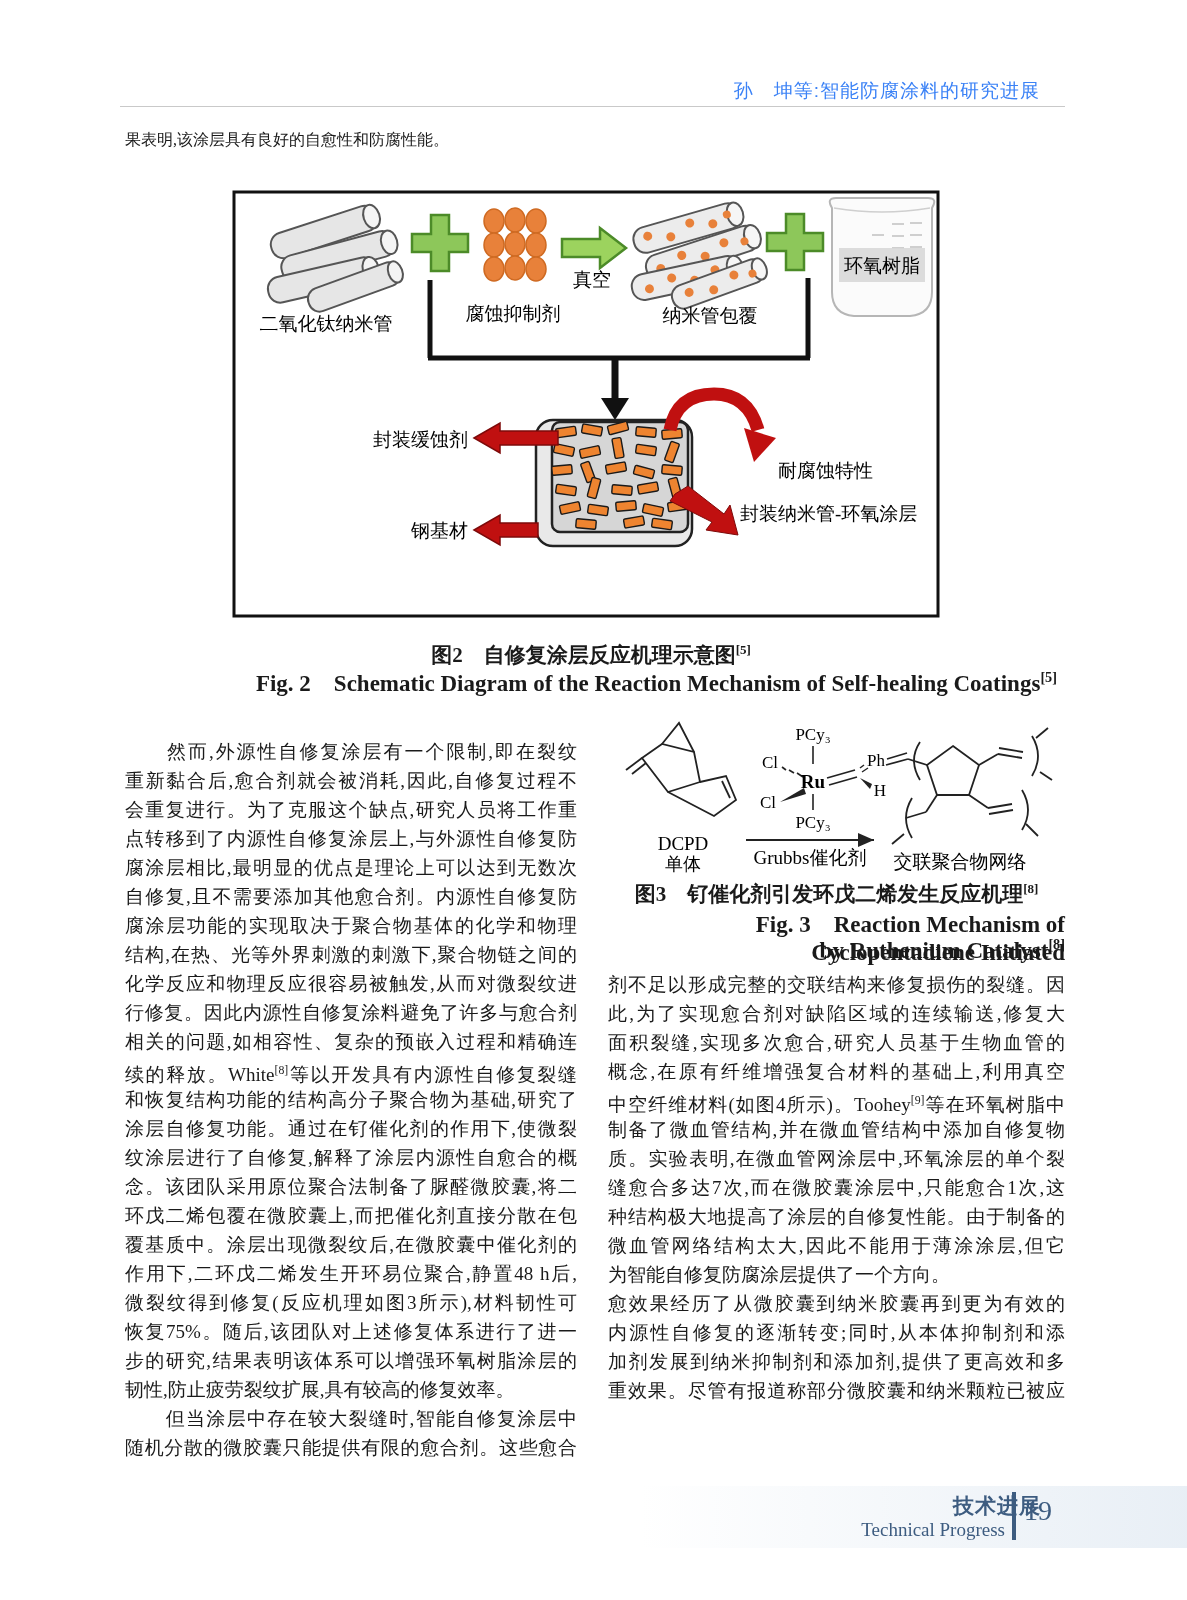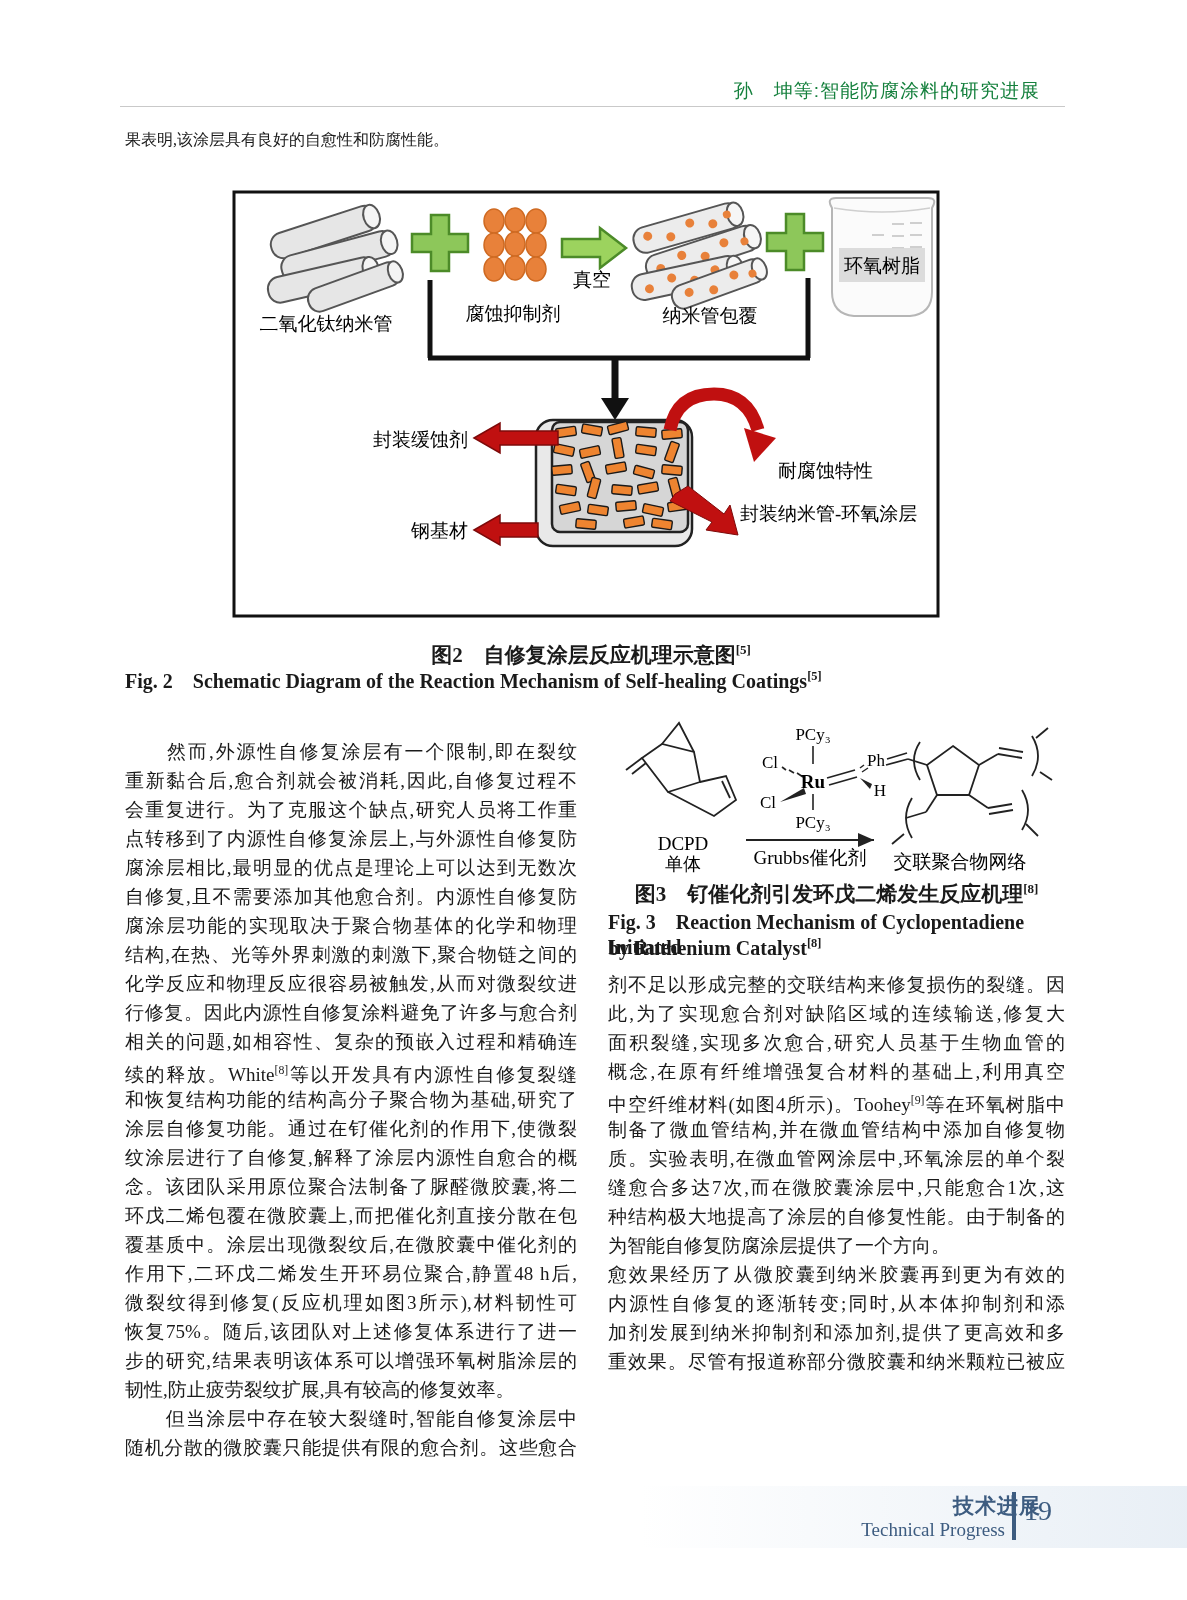--- a/index.html
+++ b/index.html
@@ -1,28 +1,28 @@
 <!DOCTYPE html>
 <html><head>
 <meta charset="utf-8">
 <style>
   html,body{margin:0;padding:0;background:#ffffff;}
   #page{position:relative;width:1187px;height:1600px;background:#ffffff;overflow:hidden;
         font-family:"Liberation Serif","DejaVu Serif",serif;color:#1a1a1a;}
   .abs{position:absolute;}
   
   #running-head{top:78px;right:147px;font-family:"Liberation Sans","DejaVu Sans",sans-serif;
-                font-size:19px;color:#15803d;letter-spacing:1px;}
+                font-size:19px;color:#3b82f6;letter-spacing:1px;}
   #head-rule{top:106px;left:120px;width:945px;border-top:1.6px solid #c9c9c9;height:0;}
   
   #intro-line{top:130px;left:125px;width:940px;font-size:16px;}
   
   #fig2-svg{top:190px;left:232px;}
   .figcap-zh{font-weight:bold;font-size:21px;text-align:center;}
-  .figcap-en{font-weight:bold;font-size:20px;text-align:left;}
+  .figcap-en{font-weight:bold;font-size:23px;text-align:right;}
   #fig2-cap-zh{top:641px;left:125px;width:932px;}
   #fig2-cap-en{top:668px;left:125px;width:932px;}
   sup{font-size:0.62em;}
   
   .col{font-size:19px;line-height:29px;}
   #left-col{top:737px;left:125px;width:452px;}
   #right-col{top:970px;left:608px;width:457px;}
   .tline{height:29px;overflow:hidden;text-align:justify;text-align-last:justify;white-space:nowrap;}
   .tline.flush{text-align-last:left;}
   
@@ -396,20 +396,21 @@
   <div class="abs col" id="right-col">
       <div class="tline">剂不足以形成完整的交联结构来修复损伤的裂缝。因</div>
       <div class="tline">此,为了实现愈合剂对缺陷区域的连续输送,修复大</div>
       <div class="tline">面积裂缝,实现多次愈合,研究人员基于生物血管的</div>
       <div class="tline">概念,在原有纤维增强复合材料的基础上,利用真空</div>
       <div class="tline">中空纤维材料(如图4所示)。Toohey<sup>[9]</sup>等在环氧树脂中</div>
       <div class="tline">制备了微血管结构,并在微血管结构中添加自修复物</div>
       <div class="tline">质。实验表明,在微血管网涂层中,环氧涂层的单个裂</div>
       <div class="tline">缝愈合多达7次,而在微胶囊涂层中,只能愈合1次,这</div>
       <div class="tline">种结构极大地提高了涂层的自修复性能。由于制备的</div>
+      <div class="tline">微血管网络结构太大,因此不能用于薄涂涂层,但它</div>
       <div class="tline flush">为智能自修复防腐涂层提供了一个方向。</div>
       <div class="tline">愈效果经历了从微胶囊到纳米胶囊再到更为有效的</div>
       <div class="tline">内源性自修复的逐渐转变;同时,从本体抑制剂和添</div>
       <div class="tline">加剂发展到纳米抑制剂和添加剂,提供了更高效和多</div>
       <div class="tline">重效果。尽管有报道称部分微胶囊和纳米颗粒已被应</div>
     </div>
 
   <div class="abs" id="footer-wash"></div>
   <div class="abs" id="footer-zh">技术进展</div>
   <div class="abs" id="footer-en">Technical Progress</div>

